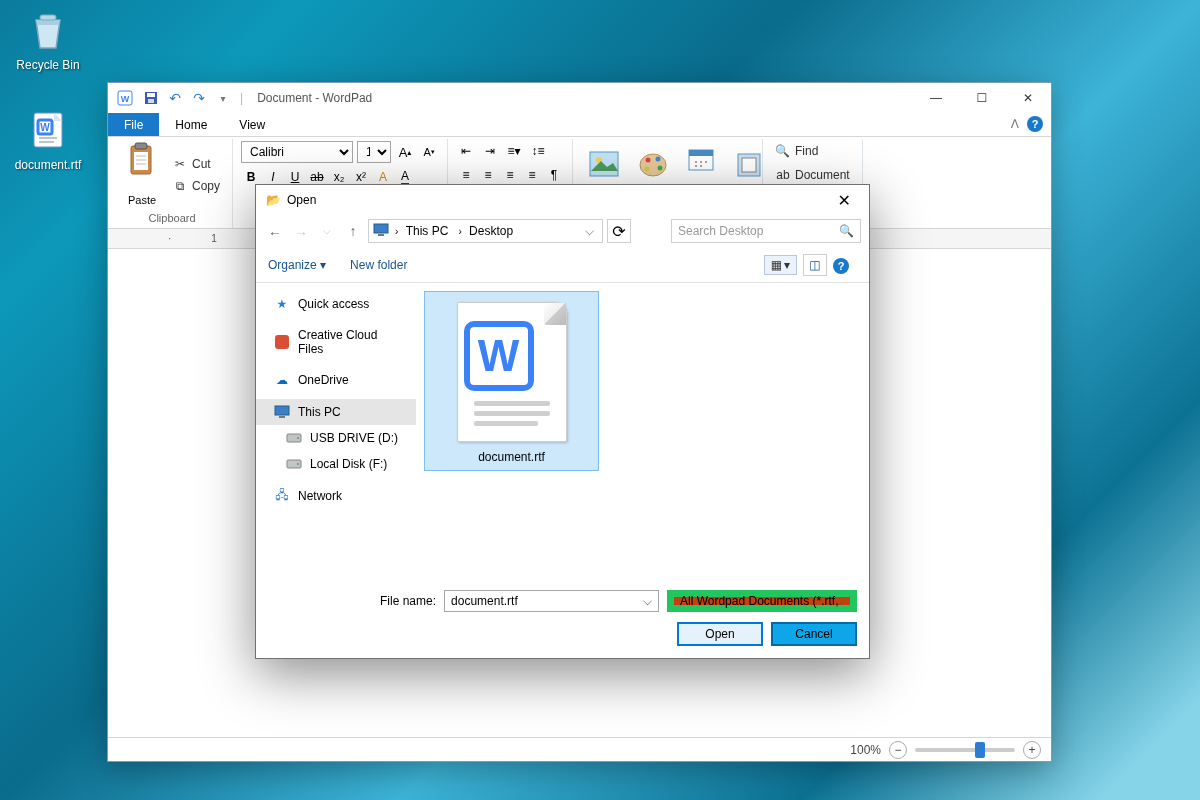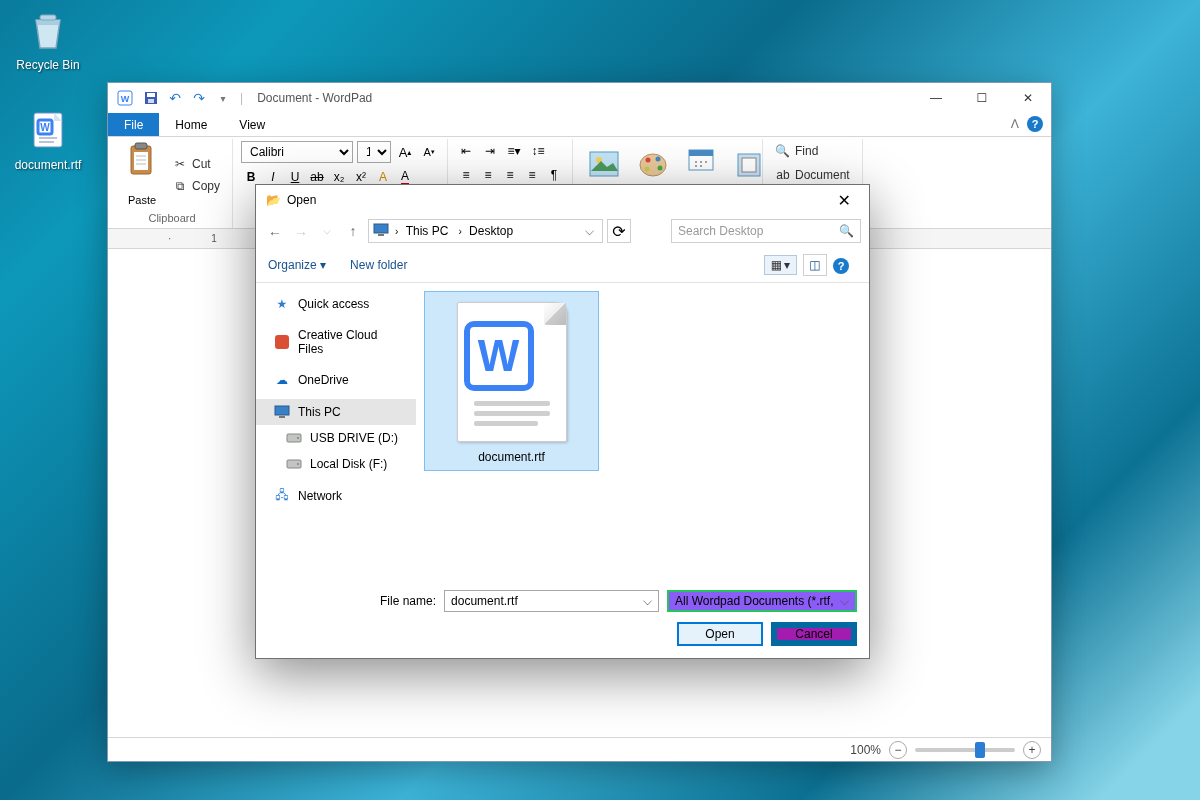--- a/index.html
+++ b/index.html
@@ -76,24 +76,24 @@
 .file-tile { width: 175px; padding: 6px; border: 1px solid #7fbef0; background: #cee8fb; text-align: center; cursor: pointer; font-size: 12px; }
 .file-tile .doc-thumb { width: 110px; height: 140px; margin: 4px auto 8px; background: #fff; border: 1px solid #ccc; border-radius: 2px 12px 2px 2px; position: relative; box-shadow: 1px 1px 3px rgba(0,0,0,0.2); }
 .file-tile .doc-thumb::before { content: ""; position: absolute; top: 0; right: 0; width: 22px; height: 22px; background: linear-gradient(135deg, #fff 0%, #eee 50%, #ccc 50%, #bbb 100%); border-bottom-left-radius: 3px; }
 .file-tile .doc-thumb .w-badge { width: 70px; height: 70px; border: 6px solid #3b82f6; border-radius: 10px; position: absolute; left: 6px; top: 18px; display: flex; align-items: center; justify-content: center; font-size: 44px; font-weight: bold; color: #3b82f6; background: #fff; }
 .file-tile .doc-thumb .line { position: absolute; left: 16px; right: 16px; height: 5px; background: #cfcfcf; border-radius: 2px; }
 .od-footer { padding: 8px 12px 12px; font-size: 12px; }
 .od-footer .row { display: flex; align-items: center; gap: 8px; margin-bottom: 10px; }
 .od-footer label { margin-left: 112px; }
 .fname-input { flex: 1; height: 22px; border: 1px solid #a6a6a6; padding: 0 6px; font-size: 12px; position: relative; display: flex; align-items: center; }
 .fname-input::after { content: "⌵"; position: absolute; right: 6px; color: #555; }
-.filter-select { width: 190px; height: 22px; border: 2px solid #22c55e; background: #8b5cf6; padding: 0 6px; font-size: 12px; display: flex; align-items: center; position: relative; }
+.filter-select { width: 190px; height: 22px; border: 7px solid #22c55e; background: #c2410c; padding: 0 6px; font-size: 12px; display: flex; align-items: center; position: relative; }
 .filter-select::after { content: "⌵"; position: absolute; right: 6px; color: #555; }
 .od-buttons { display: flex; justify-content: flex-end; gap: 8px; }
-.od-btn { width: 86px; height: 24px; border: 6px solid #0369a1; display: flex; align-items: center; justify-content: center; font-size: 12px; cursor: pointer; background: #a21caf; }
+.od-btn { width: 86px; height: 24px; border: 2px solid #0369a1; display: flex; align-items: center; justify-content: center; font-size: 12px; cursor: pointer; background: #0ea5e9; }
 .od-btn.primary { border: 2px solid #0078d7; background: #e5f1fb; }
 </style>
 </head>
 <body>
 
 <div class="desktop-icon" style="left:8px;top:6px">
   <div class="icon-img">
     <svg width="44" height="44" viewBox="0 0 44 44">
         <path d="M10 12 L34 12 L30 40 L14 40 Z" fill="#cfe7f2" stroke="#7fa6bc" stroke-width="1.5"></path>
         <path d="M10 12 L34 12 L33 17 L11 17 Z" fill="#a7cde0"></path>

